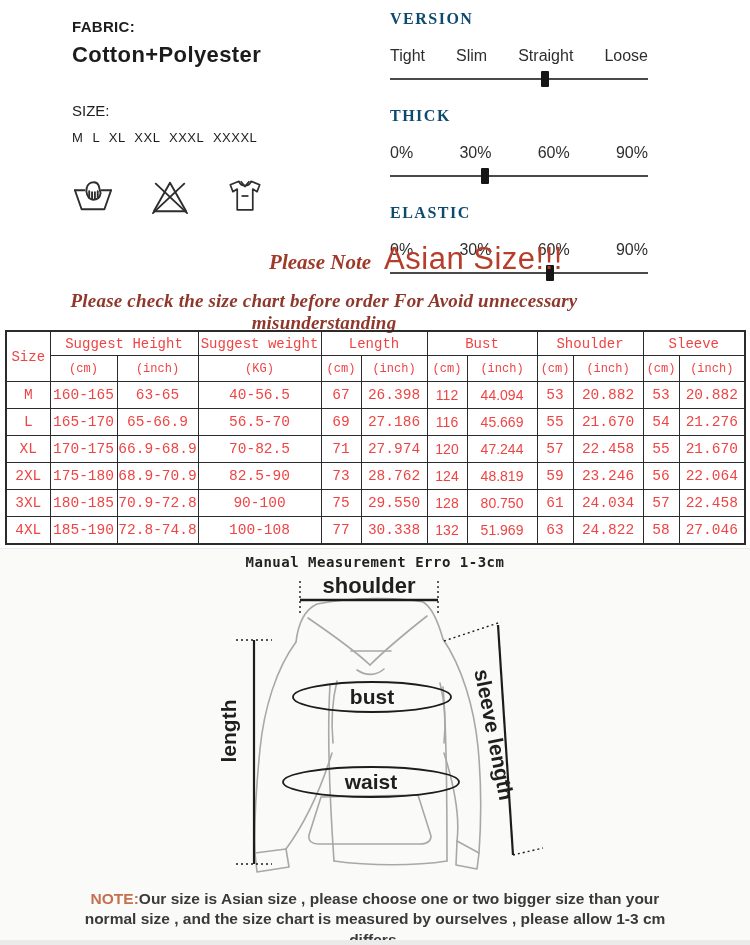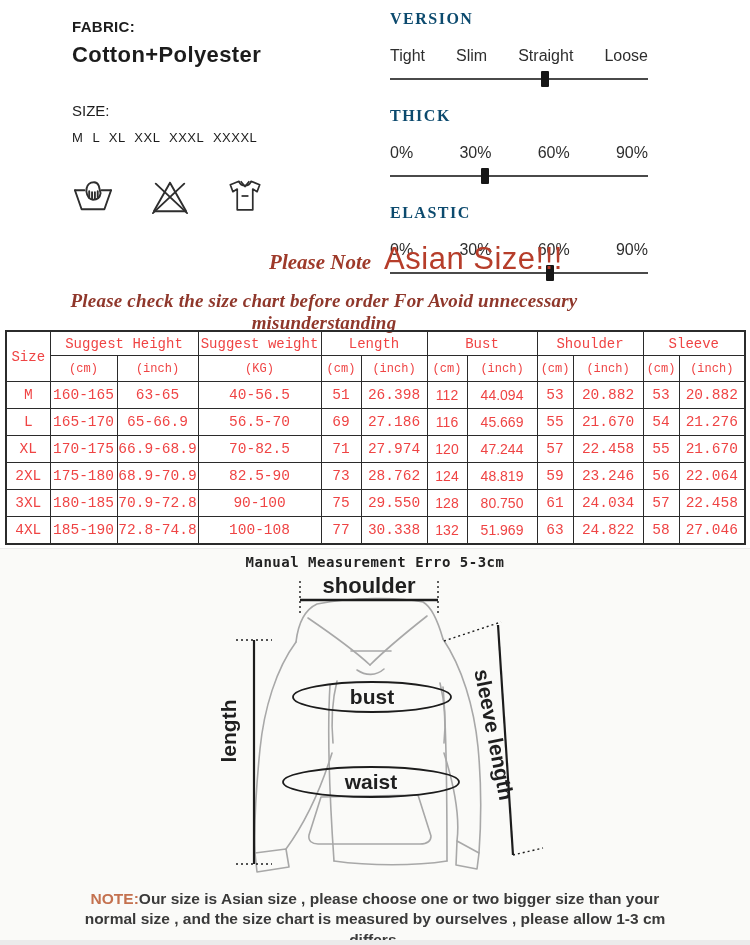--- a/index.html
+++ b/index.html
@@ -169,21 +169,21 @@
           <th>(cm)</th>
           <th>(inch)</th>
         </tr>
       </thead>
     <tbody id="size-table-body">
         <tr>
           <td>M</td>
           <td>160-165</td>
           <td>63-65</td>
           <td>40-56.5</td>
-          <td>51</td>
+          <td>67</td>
           <td>26.398</td>
           <td>112</td>
           <td>44.094</td>
           <td>53</td>
           <td>20.882</td>
           <td>53</td>
           <td>20.882</td>
         </tr>
         <tr>
           <td>L</td>
@@ -253,21 +253,21 @@
           <td>63</td>
           <td>24.822</td>
           <td>58</td>
           <td>27.046</td>
         </tr>
       </tbody>
   </table>
 </div>
 
 <div class="diagram">
-  <div class="diagram-title">Manual Measurement Erro 5-3cm</div>
+  <div class="diagram-title">Manual Measurement Erro 1-3cm</div>
 
   <svg class="hoodie" width="430" height="316" viewBox="0 0 430 316">
 
     <g stroke="#a8a8a8" stroke-width="1.6" fill="none" stroke-linecap="round" stroke-linejoin="round">
       <path d="M136,69 C138,52 144,37 157,31 C192,24 240,24 263,29 C272,34 279,52 283,66"></path>
       <path d="M148,45 C170,60 195,78 210,92"></path>
       <path d="M267,43 C248,58 224,78 210,92"></path>
       <path d="M191,78 L231,78"></path>
       <path d="M197,97 C206,103 216,103 224,96"></path>
       <path d="M170,112 C167,160 170,230 174,288"></path>

